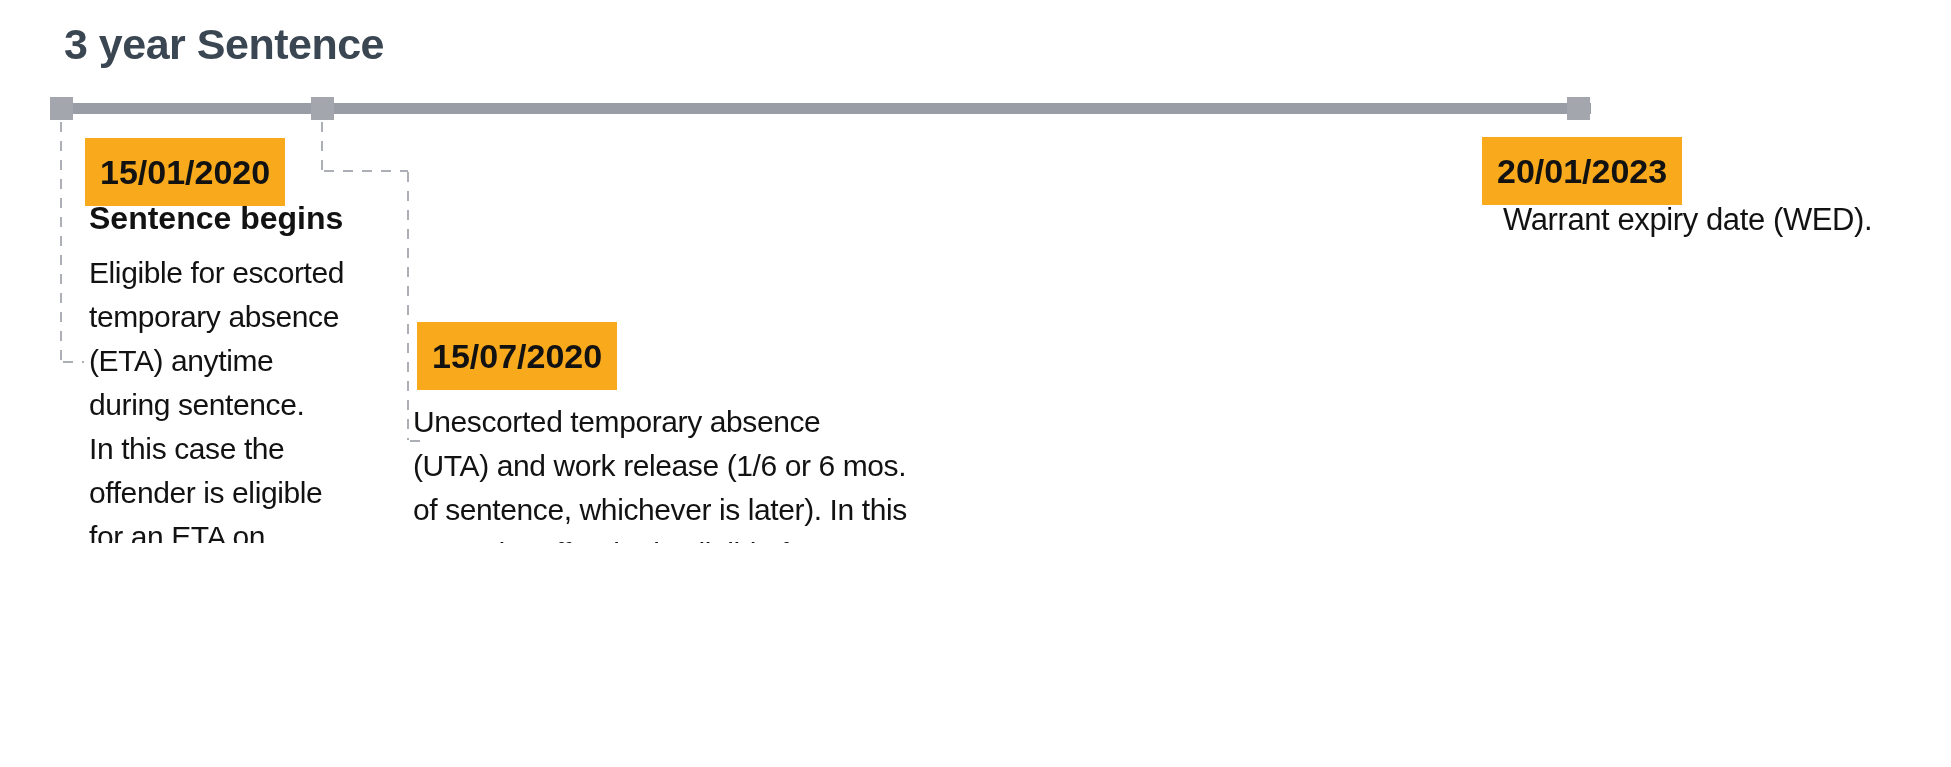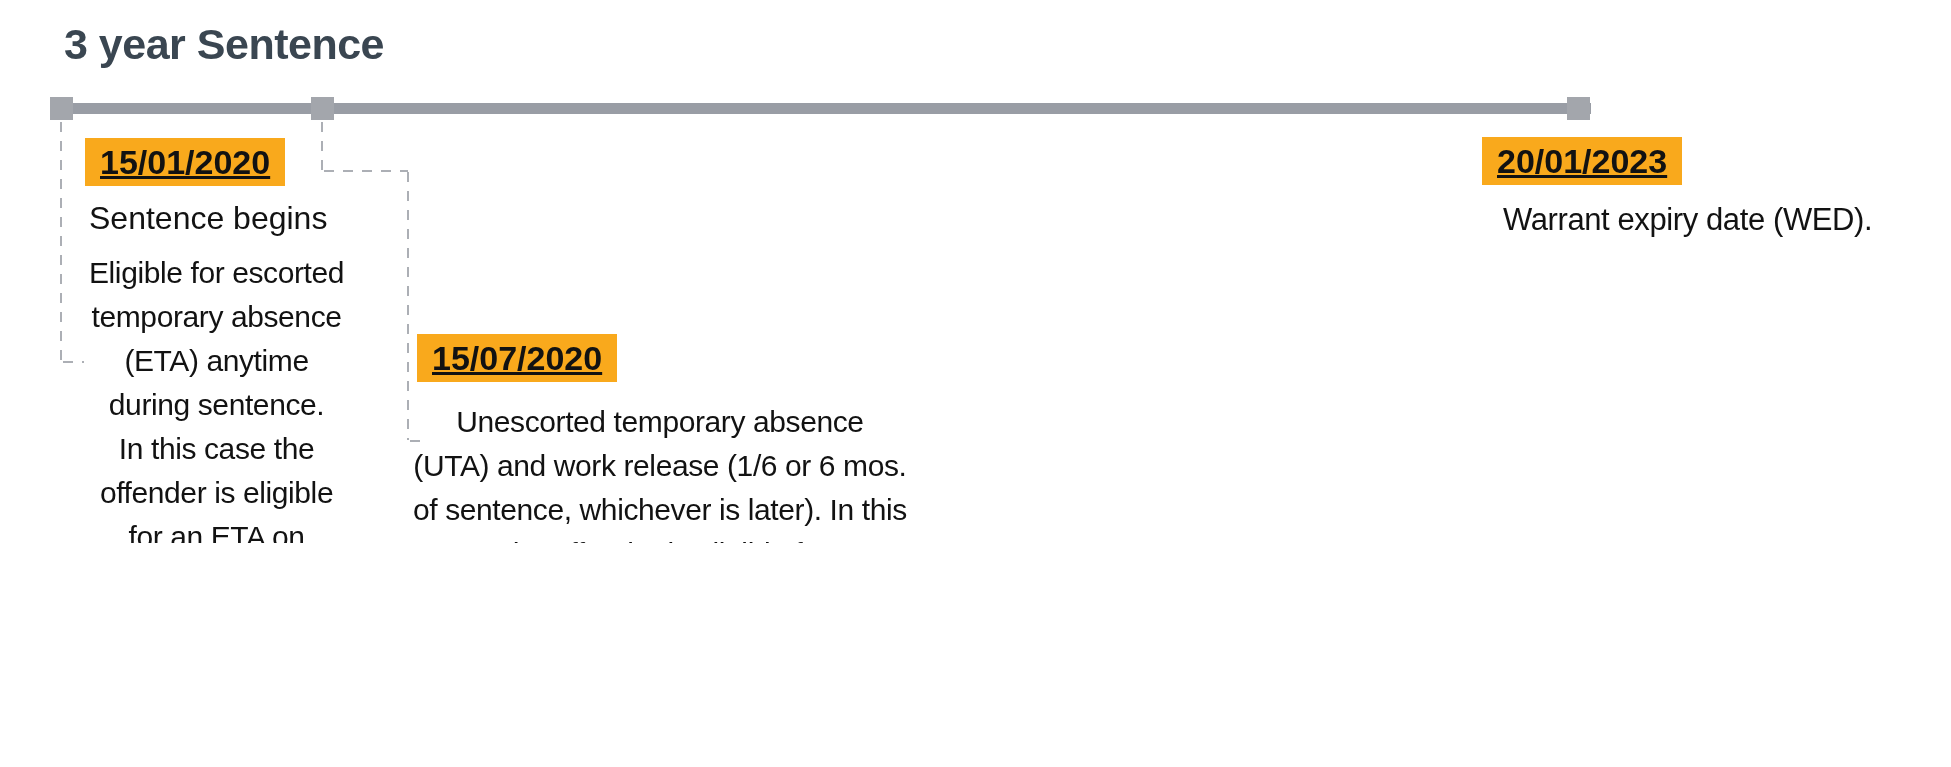--- a/index.html
+++ b/index.html
@@ -65,46 +65,44 @@
   .c2h2 { left: 410px; top: 440px; width: 18px; }
 
   
   .chip {
     position: absolute;
     background: #F9A91C;
     color: #121212;
     font-weight: bold;
     font-size: 34px;
     line-height: 40px;
-    padding: 4px 15px;
+    padding: 14px 15px;
     white-space: nowrap;
-    text-decoration: underline;
   }
   .chip1 { left: 85px;   top: 138px; }
-  .chip2 { left: 417px;  top: 322px; margin-top: 12px; }
+  .chip2 { left: 417px;  top: 322px; }
   .chip3 { left: 1482px; top: 137px; }
 
   .event-heading {
     position: absolute;
     left: 89px;
     top: 200px;
     font-size: 32px;
-    font-weight: normal;
+    font-weight: bold;
     color: #121212;
     white-space: nowrap;
   }
 
   .desc {
     position: absolute;
     font-size: 30px;
     line-height: 44px;
     letter-spacing: -0.4px;
     color: #121212;
     white-space: pre-line;
-    text-align: center;
   }
   .desc1 { left: 89px;   top: 251px; }
   .desc2 { left: 413px;  top: 382px; margin-top: 18px; }
   .desc3 { left: 1503px; top: 198px; font-size: 31px; }
 </style>
 </head>
 <body>
 
 <div class="canvas">
 

